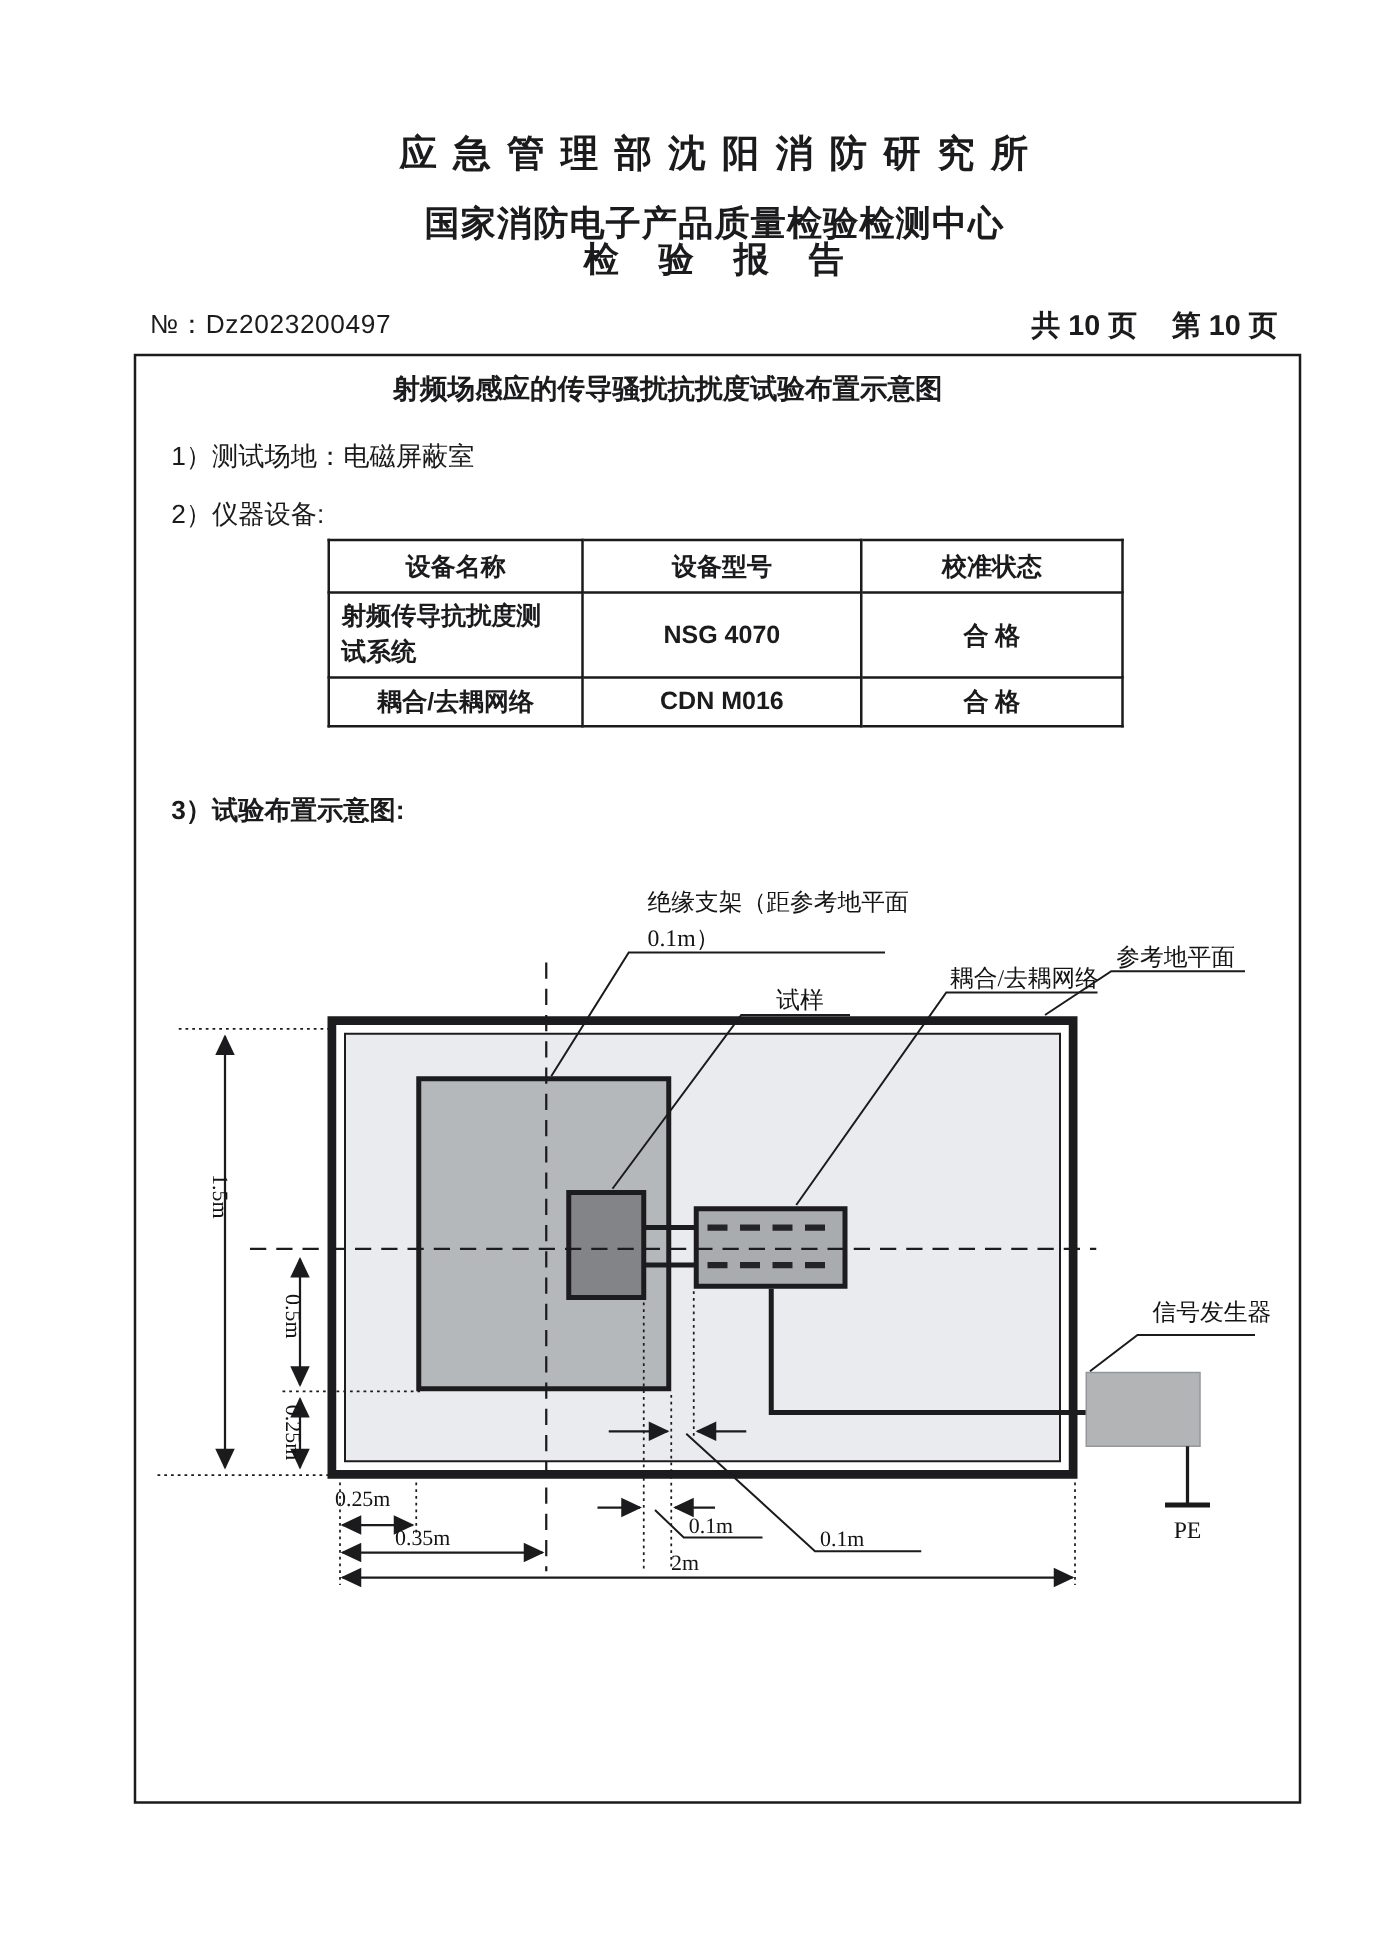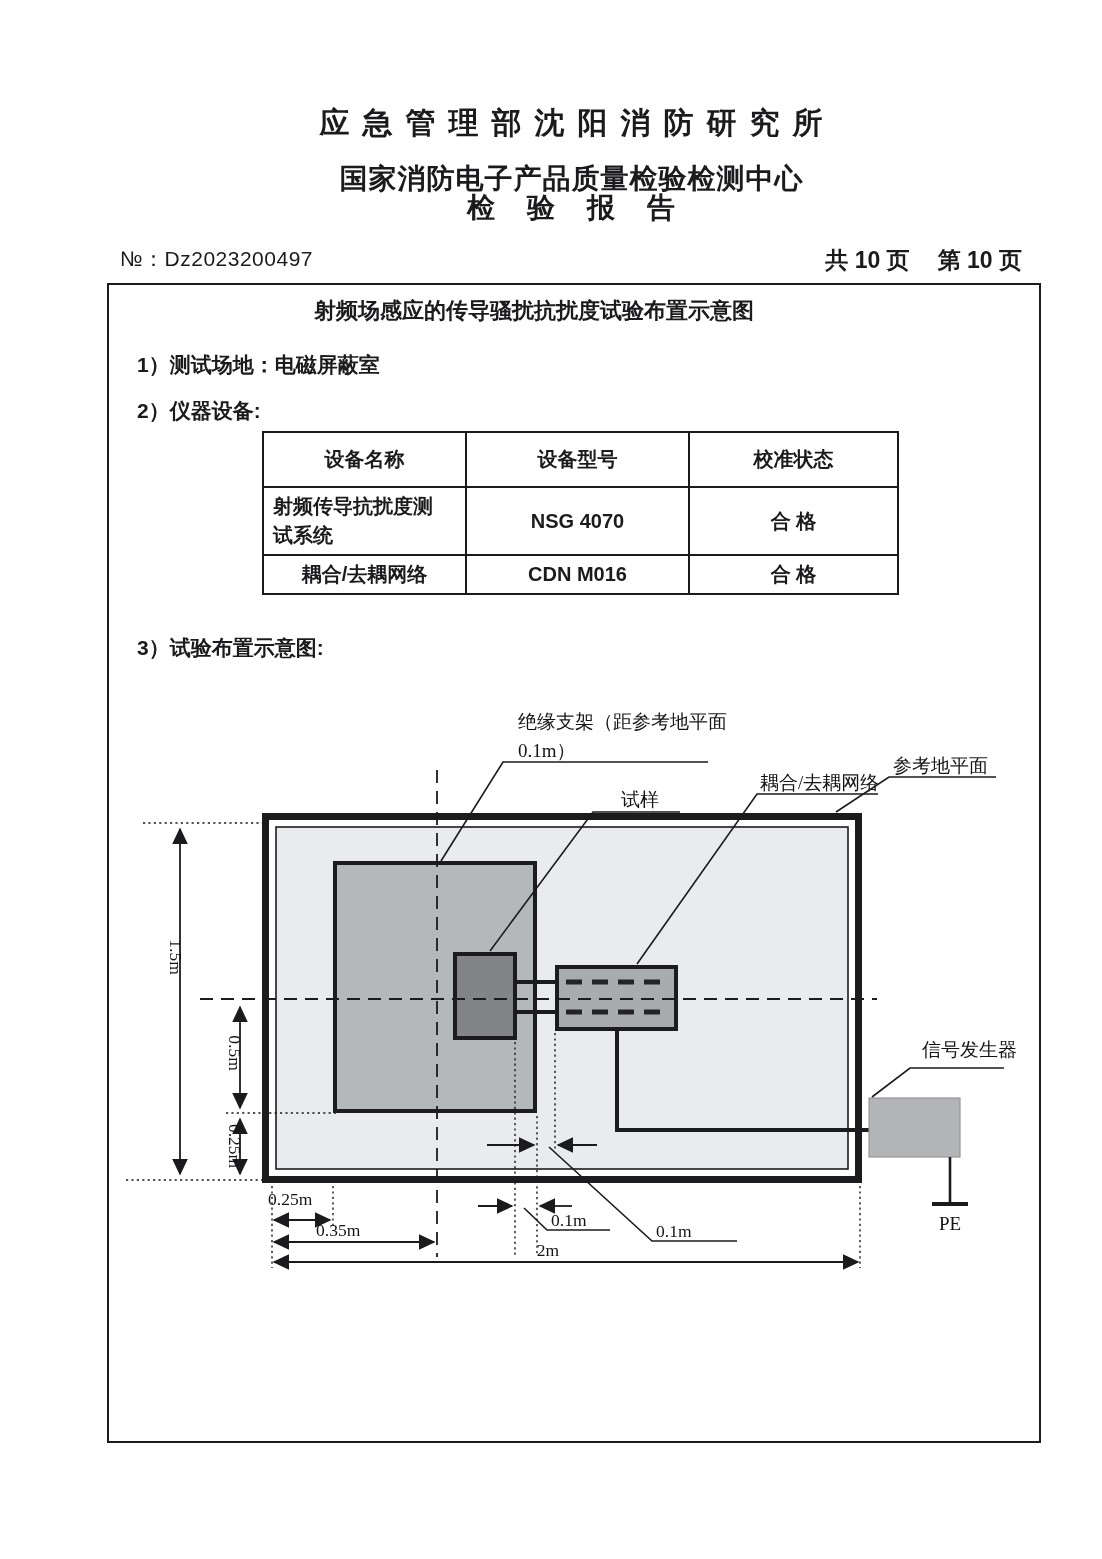--- a/index.html
+++ b/index.html
@@ -20,28 +20,28 @@
   .pages { top:245px; right:80px; font-size:23px; font-weight:600; display:flex; gap:28px; }
 
   
   .frame { left:107px; top:283px; width:934px; height:1160px; border:2.5px solid #1b1b1d; }
 
   .sec-title { left:107px; width:854px; top:296px; text-align:center; font-size:22px; font-weight:700; }
   .item { left:137px; font-size:21px; }
   .item1 { top:351px; }
   .item2 { top:397px; }
   .item3 { top:634px; font-weight:600; }
-  .item1, .item2 { font-weight:700; }
+  .item1, .item2 { font-weight:400; }
 
   
   table.equip { left:262px; top:431px; position:absolute; border-collapse:collapse; table-layout:fixed; }
   table.equip col.c0 { width:203px; } table.equip col.c1 { width:223px; } table.equip col.c2 { width:209px; }
   table.equip th, table.equip td { border:2.4px solid #1b1b1d; font-size:20px; font-weight:600;
        text-align:center; vertical-align:middle; }
-  table.equip th { height:55px; }
+  table.equip th { height:42px; }
   tr.r0 td { height:68px; }
   tr.r1 td { height:40px; }
   tr.r2 td { height:39px; }
   tr.r0 td.namecell { text-align:left; padding:2px 28px 2px 9px; line-height:29px; }
 
   
   svg.diagram { left:0; top:690px; width:1102px; height:640px; position:absolute; }
 
   .s-thick { stroke:#1c1c1e; stroke-width:7; fill:#ffffff; }
   .s-thin  { stroke:#1c1c1e; stroke-width:1.6; fill:#e9ebee; }

